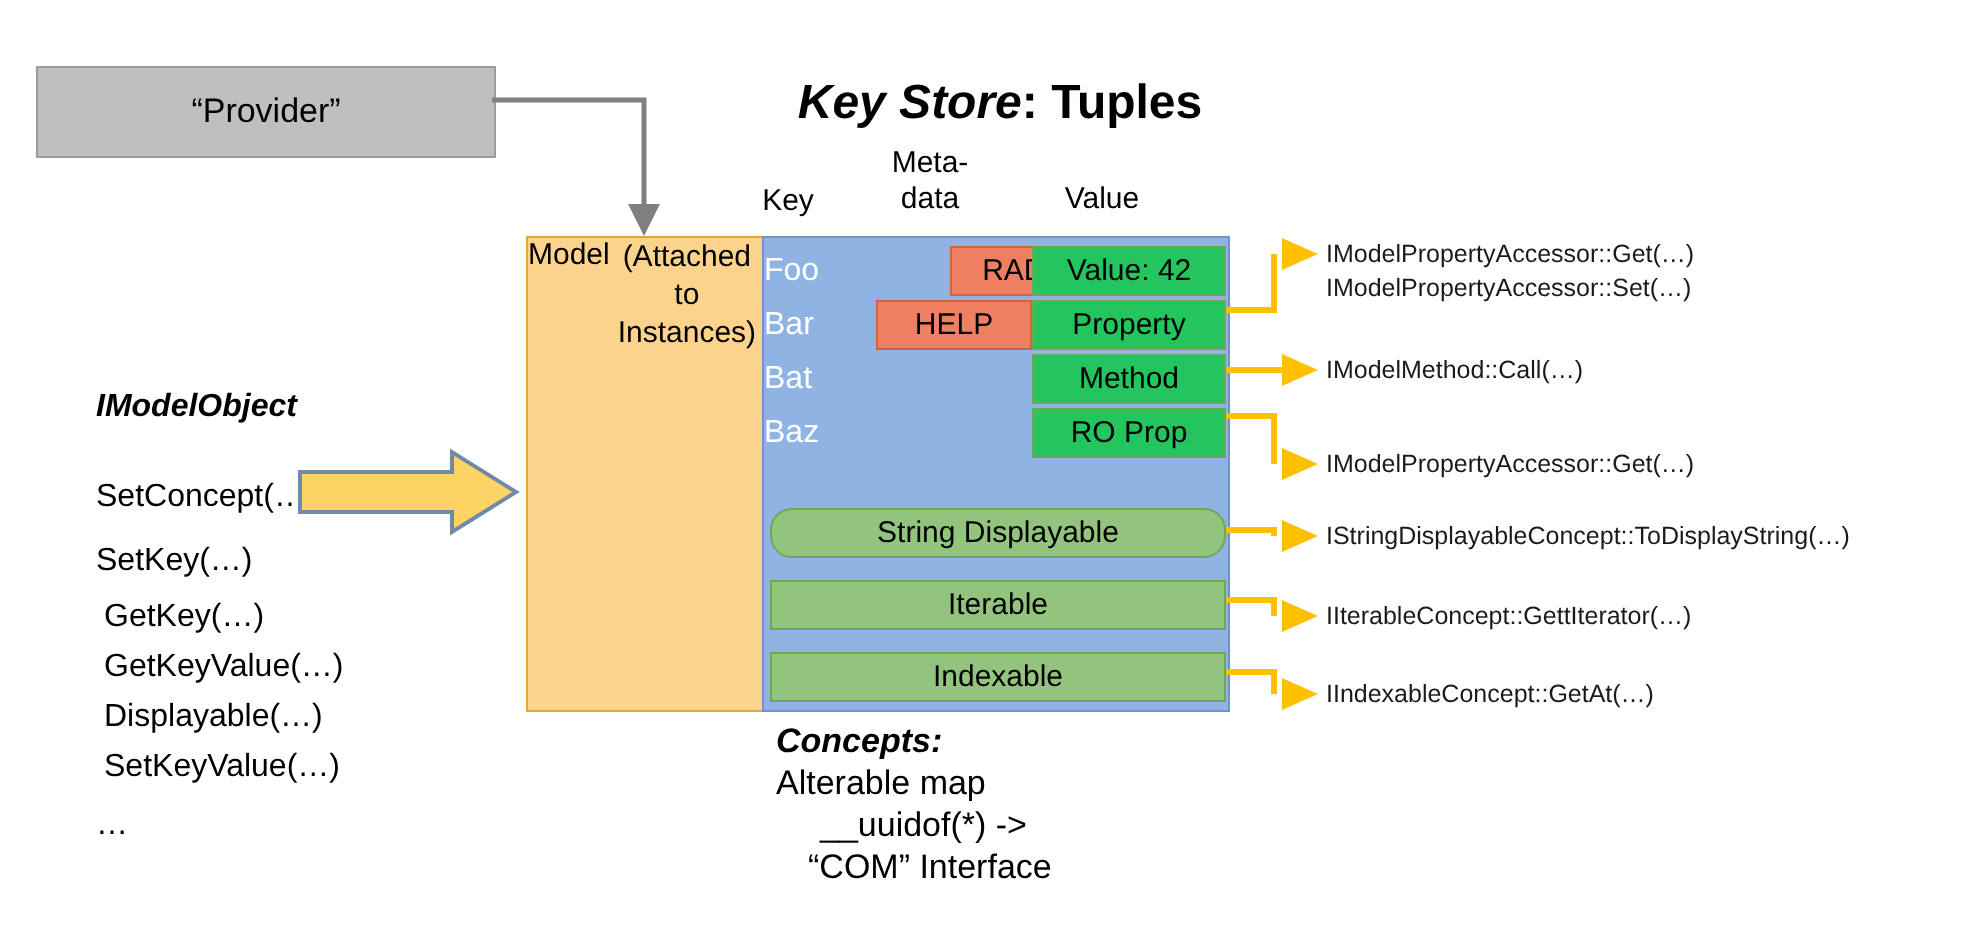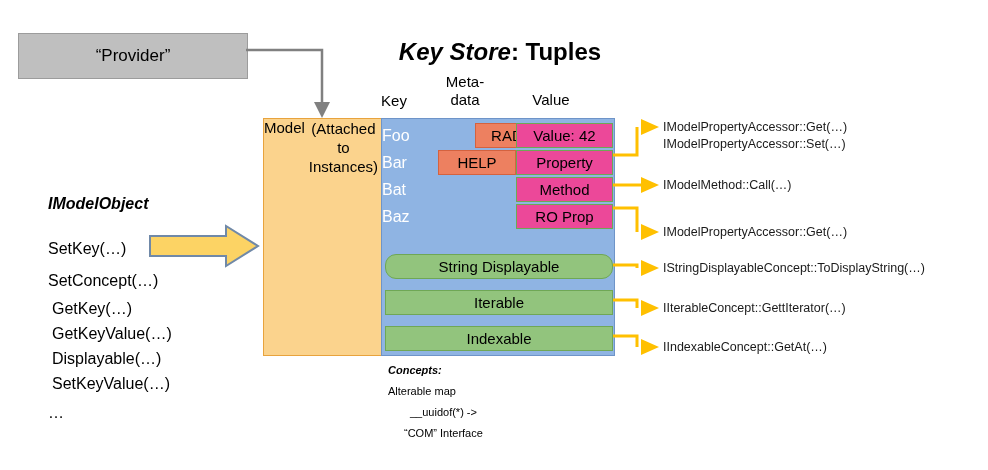--- a/index.html
+++ b/index.html
@@ -81,21 +81,21 @@
     background: #ED8060;
     border: 1px solid #D4623F;
     box-sizing: border-box;
     display: flex; align-items: center; justify-content: center;
     font-size: 15px; color: #000;
   }
 
   
   .val-cell {
     left: 134px; width: 97px; height: 25px;
-    background: #ec4899;
+    background: #22c55e;
     border: 1px solid #6FA755;
     box-sizing: border-box;
     display: flex; align-items: center; justify-content: center;
     font-size: 15px; color: #000;
   }
 
   
   .concept-bar {
     left: 3px; width: 228px; height: 25px;
     background: #92C47D;
@@ -107,21 +107,21 @@
 
   
   .api-label {
     font-size: 12.5px; line-height: 16px; color: #1A1A1A;
     white-space: nowrap;
   }
 
   
   #concepts-note {
     left: 388px; top: 360px; width: 260px;
-    font-size: 11px; line-height: 21px; color: #000;
+    font-size: 17px; line-height: 21px; color: #000;
   }
   #concepts-note .hdr { font-weight: bold; font-style: italic; }
   #concepts-note .ind1 { padding-left: 22px; }
   #concepts-note .ind2 { padding-left: 16px; }
 
   
   #imodelobject-title {
     left: 48px; top: 195px;
     font-size: 16px; font-weight: bold; font-style: italic; color: #000;
   }
@@ -199,22 +199,22 @@
 
   <div class="abs" id="concepts-note">
     <div class="hdr">Concepts:</div>
     <div>Alterable map</div>
     <div class="ind1">__uuidof(*) -&gt;</div>
     <div class="ind2">“COM” Interface</div>
   </div>
 
   <div class="abs" id="imodelobject-title">IModelObject</div>
   <div class="abs" id="imo-group-a">
+    <div>SetConcept(…)</div>
     <div>SetKey(…)</div>
-    <div>SetConcept(…)</div>
   </div>
   <div class="abs" id="imo-group-b">
     <div>GetKey(…)</div>
     <div>GetKeyValue(…)</div>
     <div>Displayable(…)</div>
     <div>SetKeyValue(…)</div>
   </div>
   <div class="abs" id="imo-ellipsis">…</div>
 
   <svg class="abs" id="block-arrow" viewBox="0 0 112 44">

